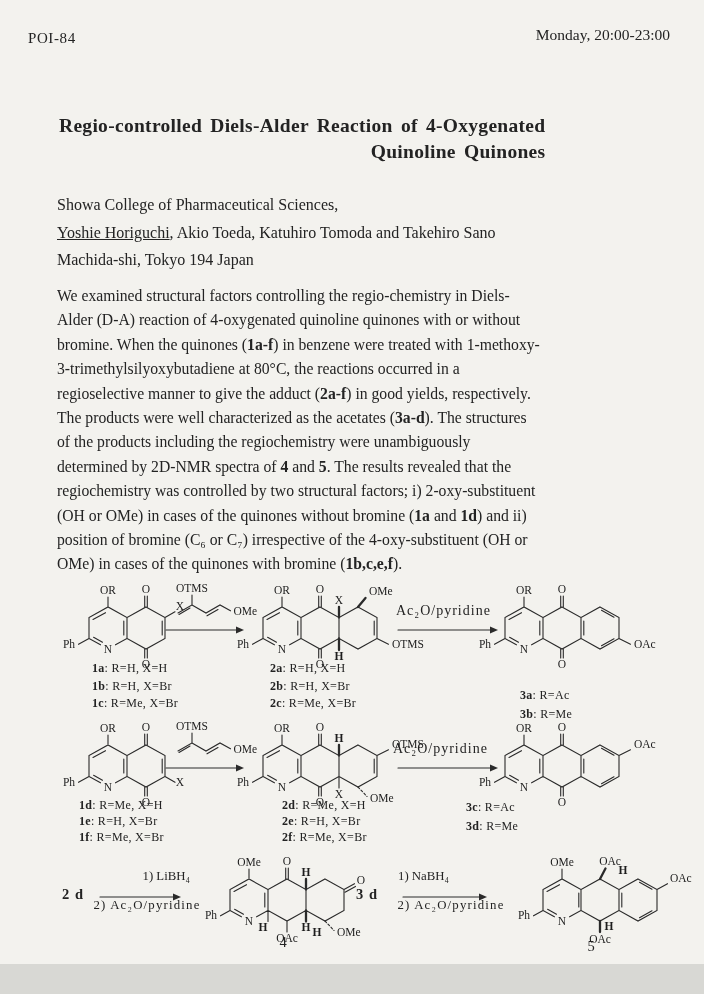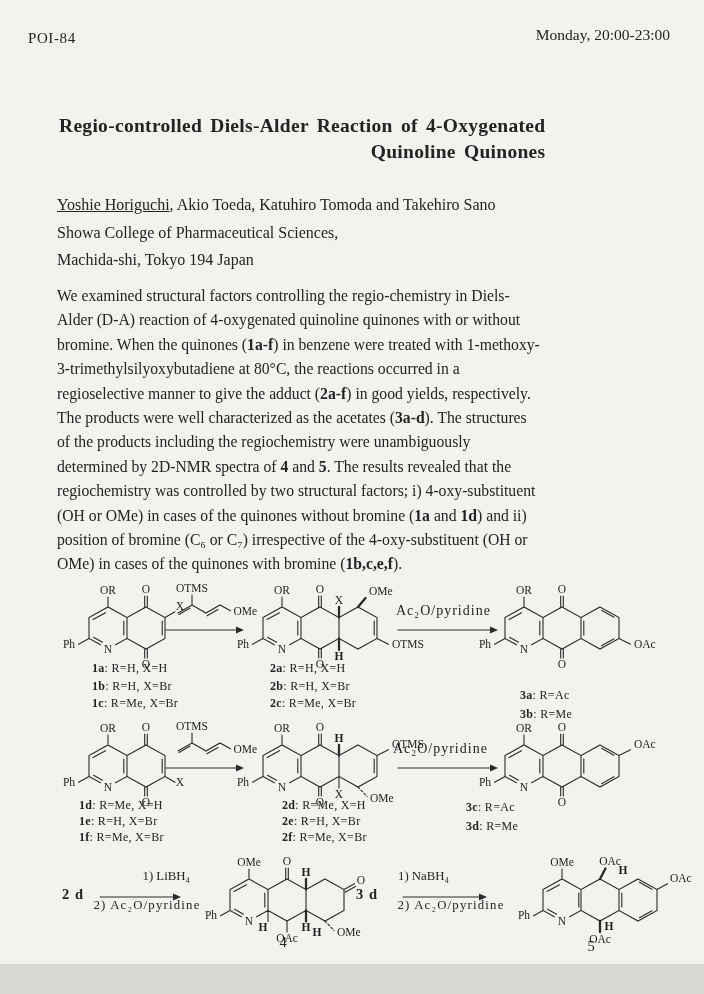--- a/index.html
+++ b/index.html
@@ -37,35 +37,35 @@
 
   <div class="abs hdr-l">POI-84</div>
   <div class="abs hdr-r">Monday, 20:00-23:00</div>
 
   <div class="abs title">
     <div>Regio-controlled Diels-Alder Reaction of 4-Oxygenated</div>
     <div>Quinoline Quinones</div>
   </div>
 
   <div class="abs authors">
+    <div>Showa College of Pharmaceutical Sciences,</div>
     <div><span class="u">Yoshie Horiguchi</span><span>, Akio Toeda, Katuhiro Tomoda and Takehiro Sano</span></div>
-    <div>Showa College of Pharmaceutical Sciences,</div>
     <div>Machida-shi, Tokyo 194 Japan</div>
   </div>
 
   <div class="abs abstract">
     <div>We examined structural factors controlling the regio-chemistry in Diels-</div>
     <div>Alder (D-A) reaction of 4-oxygenated quinoline quinones with or without</div>
     <div>bromine. When the quinones (<b>1a-f</b>) in benzene were treated with 1-methoxy-</div>
     <div>3-trimethylsilyoxybutadiene at 80°C, the reactions occurred in a</div>
     <div>regioselective manner to give the adduct (<b>2a-f</b>) in good yields, respectively.</div>
     <div>The products were well characterized as the acetates (<b>3a-d</b>). The structures</div>
     <div>of the products including the regiochemistry were unambiguously</div>
     <div>determined by 2D-NMR spectra of <b>4</b> and <b>5</b>. The results revealed that the</div>
-    <div>regiochemistry was controlled by two structural factors; i) 4-oxy-substituent</div>
+    <div>regiochemistry was controlled by two structural factors; i) 2-oxy-substituent</div>
     <div>(OH or OMe) in cases of the quinones without bromine (<b>1a</b> and <b>1d</b>) and ii)</div>
     <div>position of bromine (C₆ or C₇) irrespective of the 4-oxy-substituent (OH or</div>
     <div>OMe) in cases of the quinones with bromine (<b>1b,c,e,f</b>).</div>
   </div>
 
   <svg class="abs" style="left:50px;top:580px" width="650" height="100" viewBox="0 0 650 100">
     <g>
       <path class="bond" d="M50.5,64.8 L39,58.5 L39,37.5 L58,27 L77,37.5 L77,58.5 L65.5,64.8 M96,27 L115,37.5 L115,58.5 L96,69 L77,58.5 L77,37.5 Z M58,27 L58,17 M39,58.5 L28.5,64.3 M115,37.5 L125,31.8"></path>
       <path class="bond" d="M73.8,41 L73.8,55 M43,39.5 L55.5,32.7 M43.6,57.3 L52.5,62.2 M112.2,41 L112.2,55 M94.7,27 L94.7,16 M97.3,27 L97.3,16 M94.7,69 L94.7,78 M97.3,69 L97.3,78"></path>
       <text x="58" y="14">OR</text>

